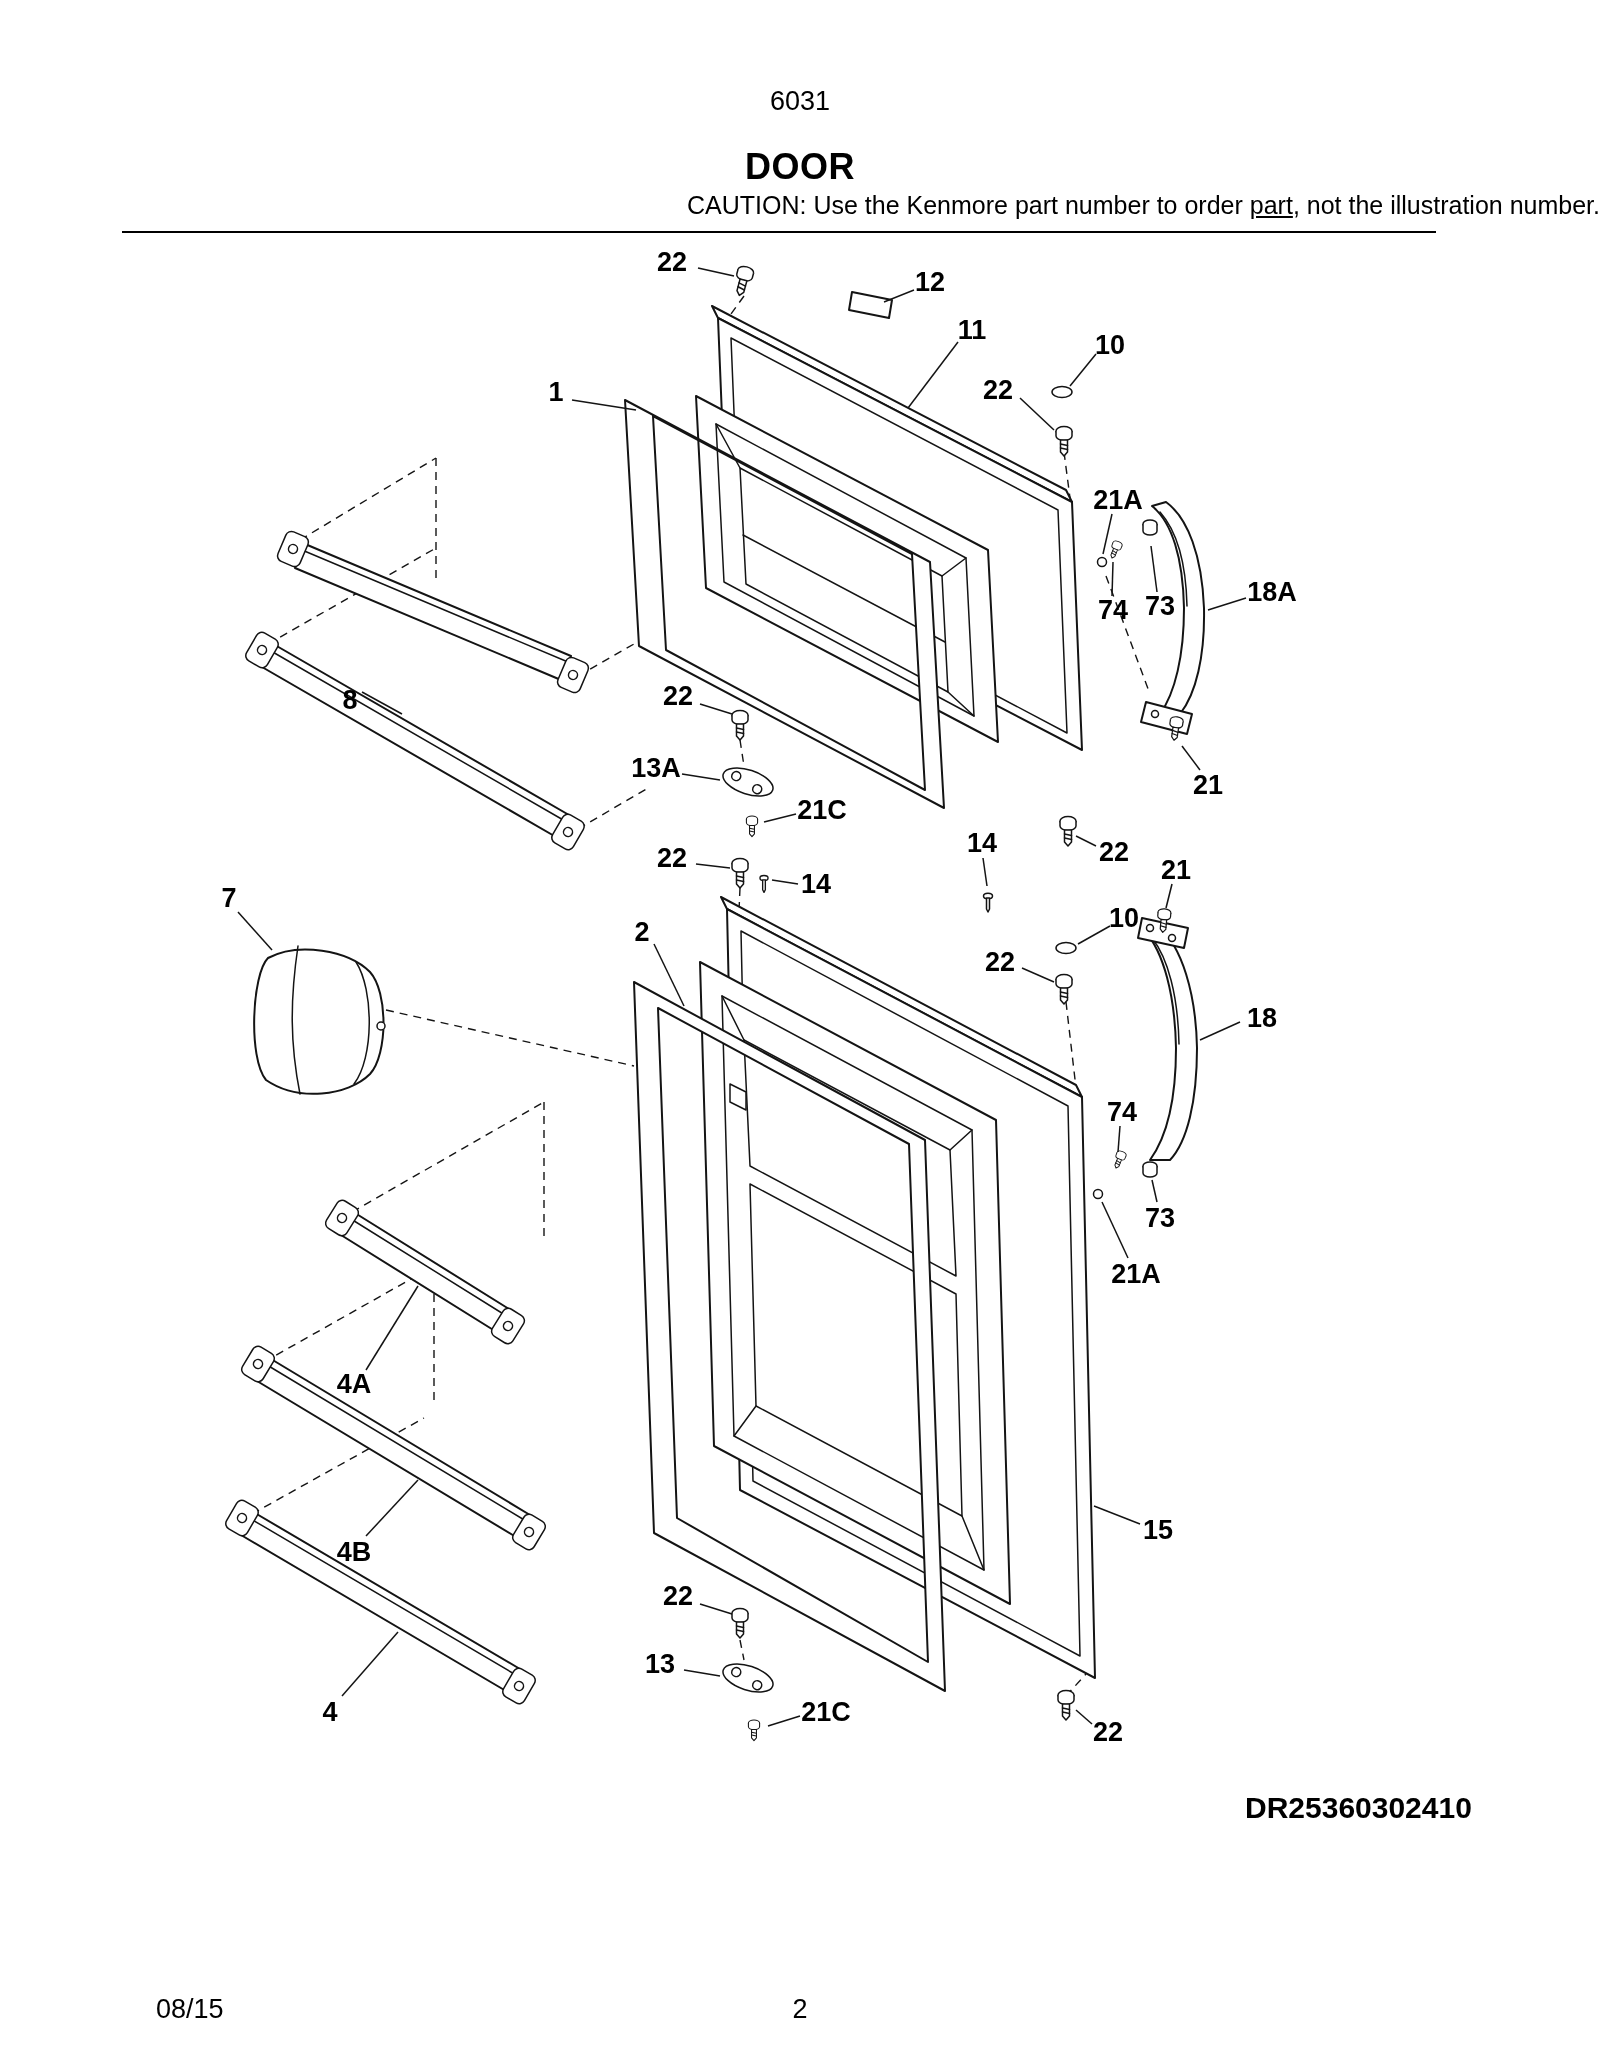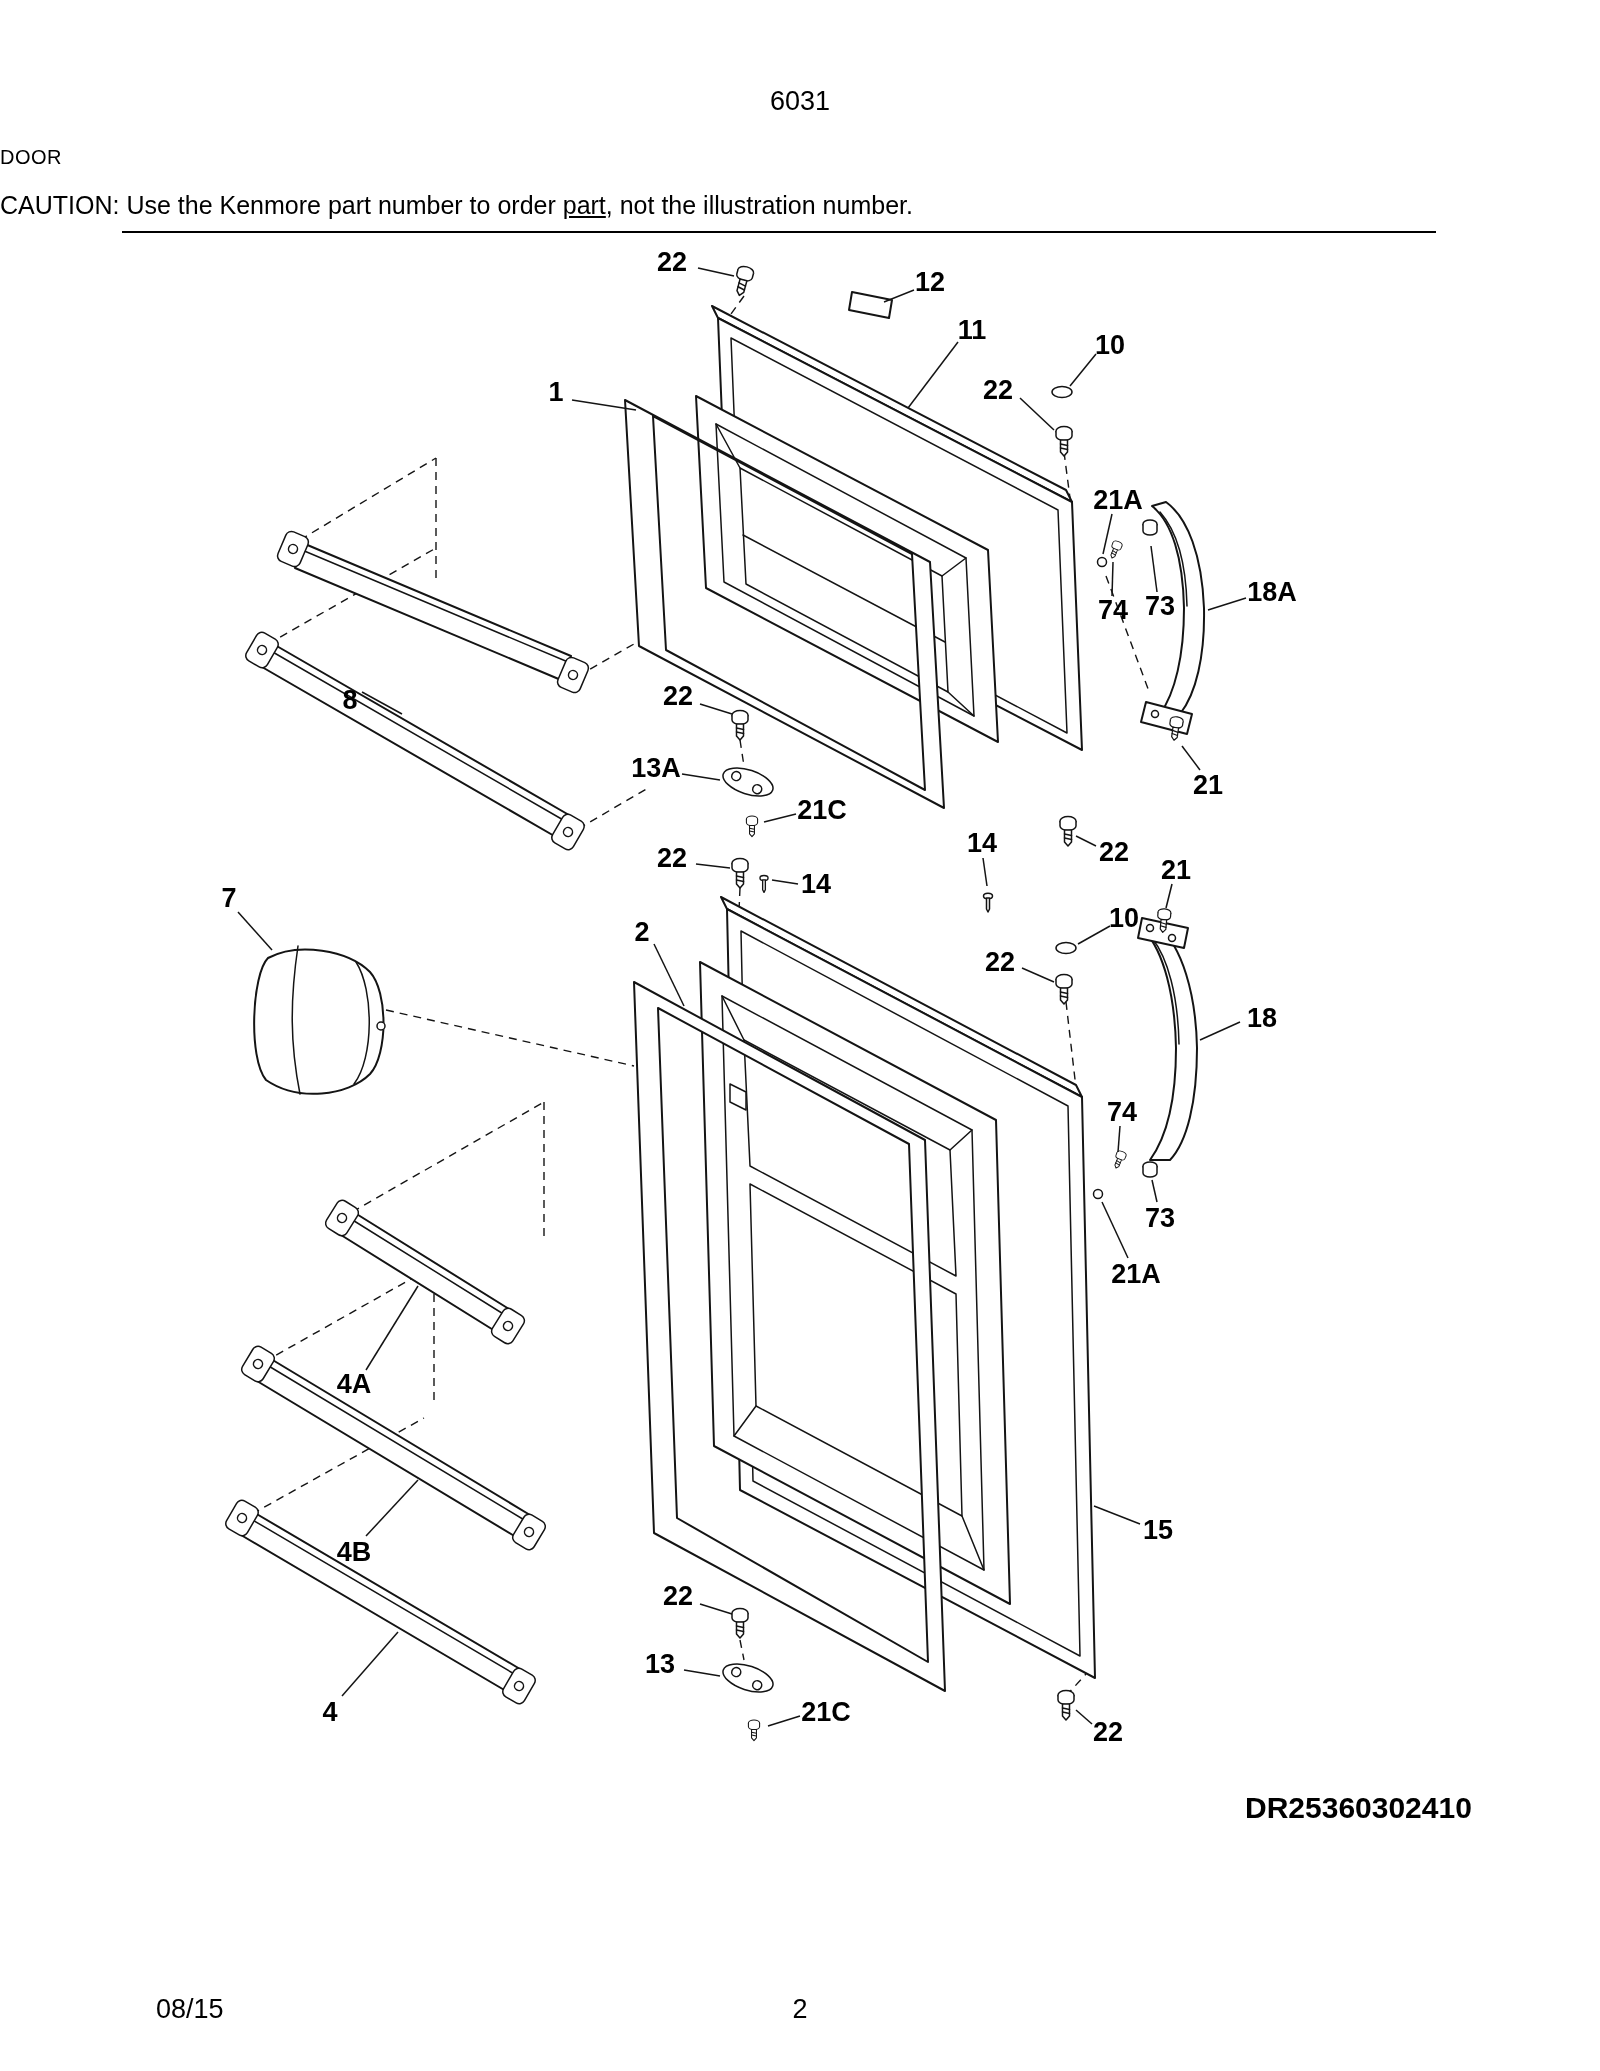--- a/index.html
+++ b/index.html
@@ -1,21 +1,21 @@
 <!DOCTYPE html>
 <html><head>
 <meta charset="utf-8">
 <title>Parts Diagram</title>
 <style>
   *{box-sizing:border-box}
   body{margin:0;background:#ffffff;font-family:"Liberation Sans",sans-serif;color:#000}
   .page{position:relative;width:1600px;height:2071px;background:#fff;margin:0 auto;overflow:hidden}
   .hdr-model{position:absolute;top:86px;left:0;width:100%;text-align:center;font-size:27px}
-  .hdr-title{position:absolute;top:146px;left:0;width:100%;text-align:left;font-size:20px;font-weight:normal;letter-spacing:.5px}
-  .hdr-caution{position:absolute;top:191px;left:0;width:100%;text-align:left;font-size:25px}
+  .hdr-title{position:absolute;top:146px;left:0;width:100%;text-align:center;font-size:36px;font-weight:bold;letter-spacing:.5px}
+  .hdr-caution{position:absolute;top:191px;left:0;width:100%;text-align:right;font-size:25px}
   .hdr-caution .u{text-decoration:underline}
   .rule{position:absolute;top:231px;left:122px;width:1314px;height:0;border-top:2px solid #000}
   .ftr-date{position:absolute;top:1994px;left:156px;font-size:27px}
   .ftr-page{position:absolute;top:1994px;left:0;width:100%;text-align:center;font-size:27px}
   svg.diagram{position:absolute;left:0;top:0}
   .outline{fill:#fff;stroke:#141414;stroke-width:2;stroke-linejoin:round}
   .band{fill:#fff;fill-rule:evenodd;stroke:#141414;stroke-width:2;stroke-linejoin:round}
   .detail{fill:none;stroke:#141414;stroke-width:1.5;stroke-linejoin:round;stroke-linecap:round}
   .dashed{fill:none;stroke:#141414;stroke-width:1.4;stroke-dasharray:8 6}
   .leader{stroke:#141414;stroke-width:1.5}

